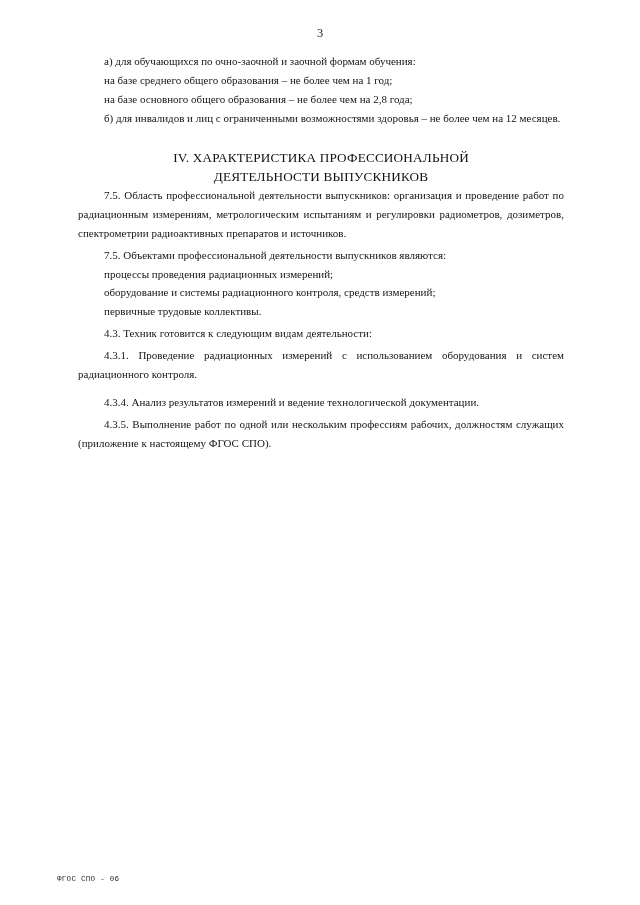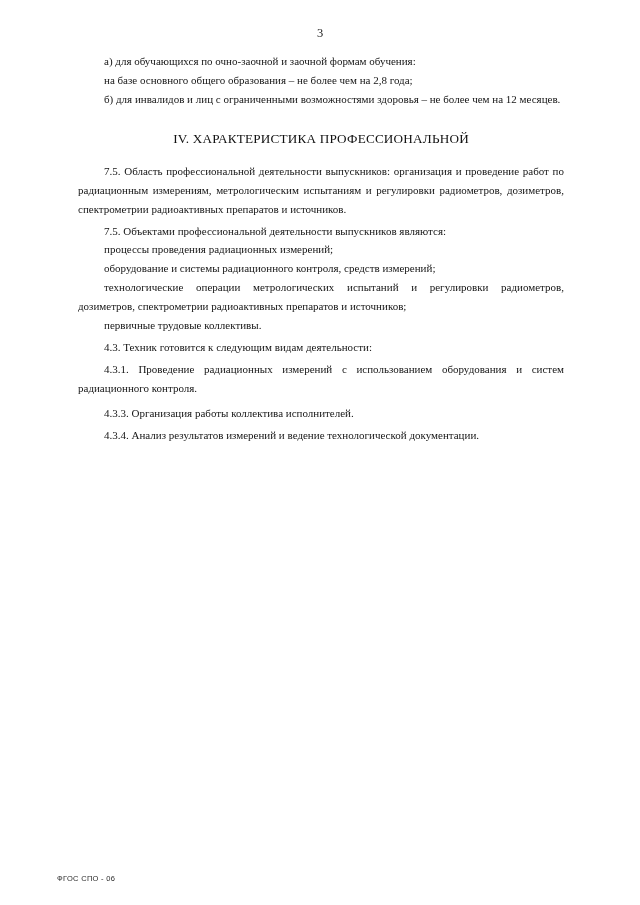--- a/index.html
+++ b/index.html
@@ -43,74 +43,75 @@
     line-height: 1.72;
     text-align: justify;
     text-justify: inter-word;
     color: #151515;
   }
   p.indent {
     text-indent: 26px;
   }
   .heading {
     margin-top: 20px;
-    margin-bottom: 14px;
+    margin-bottom: 0;
     text-align: center;
   }
   .heading .line {
     font-size: 13.2px;
     line-height: 1.45;
     letter-spacing: 0.2px;
     display: block;
     text-align: center;
   }
   .gap-sm { height: 3px; }
   .footer {
     position: absolute;
     left: 30px;
     bottom: 22px;
     font-size: 7.5px;
-    font-family: Liberation Sans, sans-serif;
+    font-family: Liberation Mono, monospace;
     color: #2a2a2a;
     letter-spacing: 0.3px;
     padding-left: 27px;
   }
 </style>
 </head>
 <body>
 
 <div class="page">
 
   <div class="page-number">3</div>
 
   <div class="content">
 
     <p class="indent">а) для обучающихся по очно-заочной и заочной формам обучения:</p>
+    <p class="indent">на базе среднего общего образования – не более чем на 1 год;</p>
     <p class="indent">на базе основного общего образования – не более чем на 2,8 года;</p>
     <p class="indent">б) для инвалидов и лиц с ограниченными возможностями здоровья – не более чем на 12 месяцев.</p>
 
     <div class="heading">
       <span class="line">IV. ХАРАКТЕРИСТИКА ПРОФЕССИОНАЛЬНОЙ</span>
+      <span class="line">ДЕЯТЕЛЬНОСТИ ВЫПУСКНИКОВ</span>
     </div>
 
     <p class="indent">7.5. Область профессиональной деятельности выпускников: организация и проведение работ по радиационным измерениям, метрологическим испытаниям и регулировки радиометров, дозиметров, спектрометрии радиоактивных препаратов и источников.</p>
     <div class="gap-sm"></div>
     <p class="indent">7.5. Объектами профессиональной деятельности выпускников являются:</p>
     <p class="indent">процессы проведения радиационных измерений;</p>
     <p class="indent">оборудование и системы радиационного контроля, средств измерений;</p>
-    <p class="indent">технологические операции метрологических испытаний и регулировки радиометров, дозиметров, спектрометрии радиоактивных препаратов и источников;</p>
     <p class="indent">первичные трудовые коллективы.</p>
     <div class="gap-sm"></div>
     <p class="indent">4.3. Техник готовится к следующим видам деятельности:</p>
     <div class="gap-sm"></div>
     <p class="indent">4.3.1. Проведение радиационных измерений с использованием оборудования и систем радиационного контроля.</p>
     <div class="gap-sm"></div>
     <div class="gap-sm"></div>
-    <p class="indent">4.3.3. Организация работы коллектива исполнителей.</p>
     <div class="gap-sm"></div>
     <p class="indent">4.3.4. Анализ результатов измерений и ведение технологической документации.</p>
     <div class="gap-sm"></div>
+    <p class="indent">4.3.5. Выполнение работ по одной или нескольким профессиям рабочих, должностям служащих (приложение к настоящему ФГОС СПО).</p>
 
   </div>
 
   <div class="footer">ФГОС СПО - 06</div>
 
 </div>
 
 </body></html>

